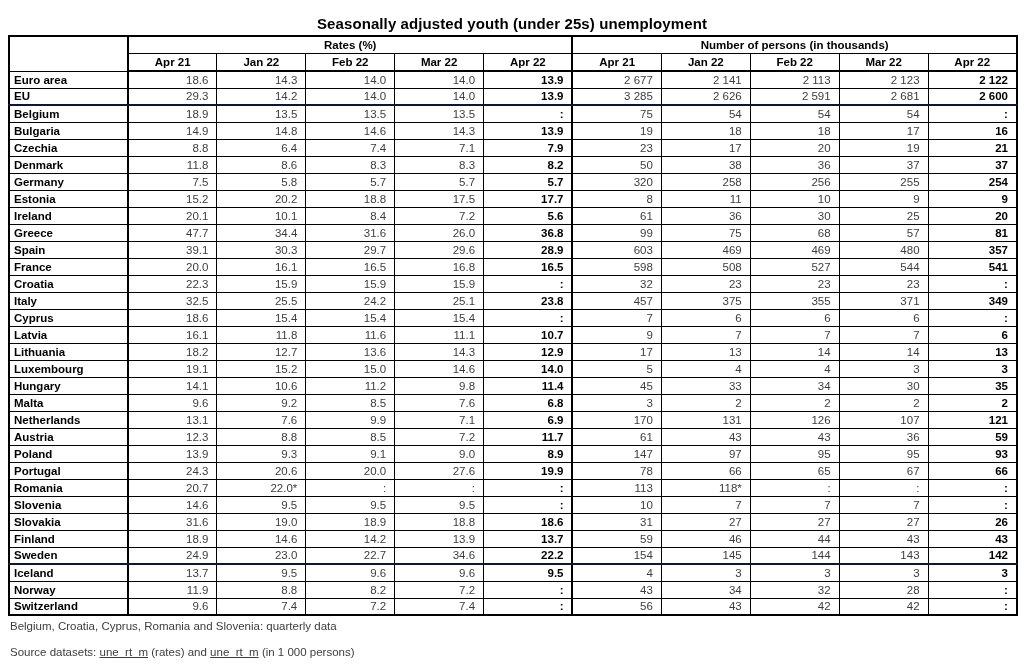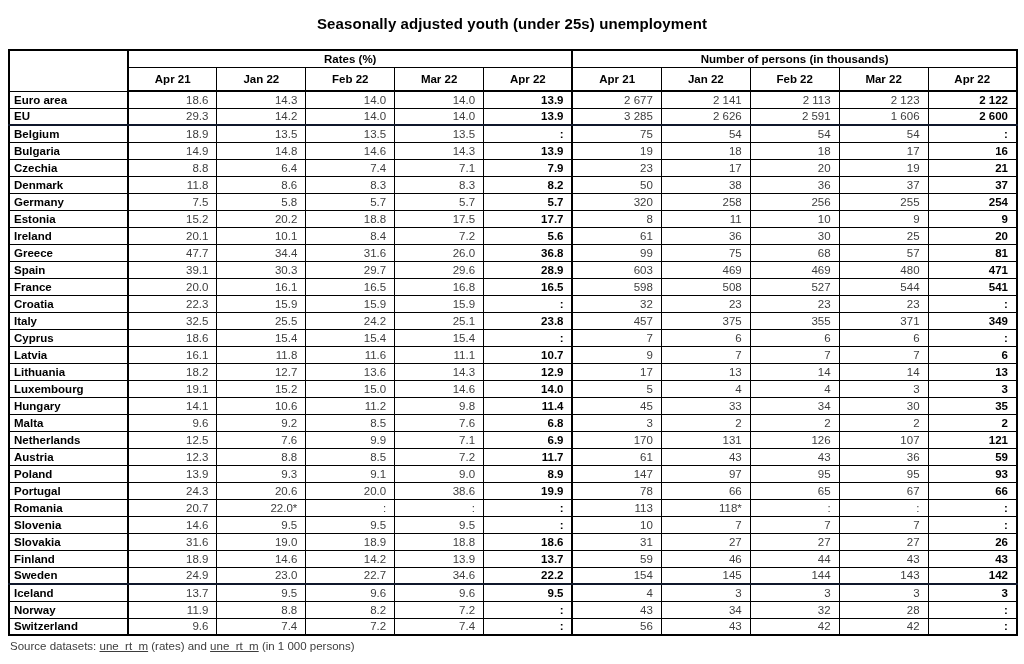--- a/index.html
+++ b/index.html
@@ -13,21 +13,21 @@
   .page-title {
     text-align: center;
     font-weight: bold;
     font-size: 15px;
     padding-top: 15px;
     letter-spacing: 0.1px;
   }
   table.stats {
     border-collapse: collapse;
     table-layout: fixed;
-    margin: 17px 8px 0 8px;
+    margin: 3px 8px 0 8px;
     width: 1008px;
     border: 2px solid #000;
   }
   col.c-label { width: 119px; }
   col.c-data  { width: 88.9px; }
   th, td {
     border: 1px solid #000;
     font-size: 11.5px;
     overflow: hidden;
     white-space: nowrap;
@@ -38,21 +38,21 @@
     height: 17px;
     border-bottom: 1px solid #000;
   }
   th.corner {
     border-right: 2px solid #000;
     background: #fff;
   }
   th.col-h {
     font-weight: bold;
     text-align: center;
-    height: 24px;
+    height: 18px;
     border-bottom: 2px solid #000;
   }
   td.row-label {
     font-weight: bold;
     text-align: left;
     padding: 1px 2px 1px 4px;
     border-right: 2px solid #000;
     height: 17px;
   }
   td.num {
@@ -66,21 +66,21 @@
   .sec-start { border-left: 2px solid #000; }
   tr.group-end td { border-bottom: 2px solid #0f172a; }
   .footnotes {
     margin: 4px 0 0 10px;
     font-size: 11.5px;
     color: #3d3d3d;
   }
   .fn-line1 { display: flex; }
   .fn-na { width: 160px; }
   .fn-line2 { margin-top: 1px; }
-  .fn-source { margin-top: 2px; }
+  .fn-source { margin-top: 14px; }
   .ds-link {
     color: #3d3d3d;
     text-decoration: underline;
     cursor: pointer;
   }
 </style>
 </head>
 <body>
 
 <div class="page-title">Seasonally adjusted youth (under 25s) unemployment</div>
@@ -135,21 +135,21 @@
       <tr class="group-end">
         <td class="row-label">EU</td>
         <td class="num sec-start">29.3</td>
         <td class="num">14.2</td>
         <td class="num">14.0</td>
         <td class="num">14.0</td>
         <td class="num last-col">13.9</td>
         <td class="num sec-start">3 285</td>
         <td class="num">2 626</td>
         <td class="num">2 591</td>
-        <td class="num">1 606</td>
+        <td class="num">2 681</td>
         <td class="num last-col">2 600</td>
       </tr>
       <tr>
         <td class="row-label">Belgium</td>
         <td class="num sec-start">18.9</td>
         <td class="num">13.5</td>
         <td class="num">13.5</td>
         <td class="num">13.5</td>
         <td class="num last-col">:</td>
         <td class="num sec-start">75</td>
@@ -253,21 +253,21 @@
         <td class="row-label">Spain</td>
         <td class="num sec-start">39.1</td>
         <td class="num">30.3</td>
         <td class="num">29.7</td>
         <td class="num">29.6</td>
         <td class="num last-col">28.9</td>
         <td class="num sec-start">603</td>
         <td class="num">469</td>
         <td class="num">469</td>
         <td class="num">480</td>
-        <td class="num last-col">471</td>
+        <td class="num last-col">357</td>
       </tr>
       <tr>
         <td class="row-label">France</td>
         <td class="num sec-start">20.0</td>
         <td class="num">16.1</td>
         <td class="num">16.5</td>
         <td class="num">16.8</td>
         <td class="num last-col">16.5</td>
         <td class="num sec-start">598</td>
         <td class="num">508</td>
@@ -374,21 +374,21 @@
         <td class="num">7.6</td>
         <td class="num last-col">6.8</td>
         <td class="num sec-start">3</td>
         <td class="num">2</td>
         <td class="num">2</td>
         <td class="num">2</td>
         <td class="num last-col">2</td>
       </tr>
       <tr>
         <td class="row-label">Netherlands</td>
-        <td class="num sec-start">12.5</td>
+        <td class="num sec-start">13.1</td>
         <td class="num">7.6</td>
         <td class="num">9.9</td>
         <td class="num">7.1</td>
         <td class="num last-col">6.9</td>
         <td class="num sec-start">170</td>
         <td class="num">131</td>
         <td class="num">126</td>
         <td class="num">107</td>
         <td class="num last-col">121</td>
       </tr>
@@ -416,21 +416,21 @@
         <td class="num">97</td>
         <td class="num">95</td>
         <td class="num">95</td>
         <td class="num last-col">93</td>
       </tr>
       <tr>
         <td class="row-label">Portugal</td>
         <td class="num sec-start">24.3</td>
         <td class="num">20.6</td>
         <td class="num">20.0</td>
-        <td class="num">38.6</td>
+        <td class="num">27.6</td>
         <td class="num last-col">19.9</td>
         <td class="num sec-start">78</td>
         <td class="num">66</td>
         <td class="num">65</td>
         <td class="num">67</td>
         <td class="num last-col">66</td>
       </tr>
       <tr>
         <td class="row-label">Romania</td>
         <td class="num sec-start">20.7</td>
@@ -532,16 +532,17 @@
         <td class="num sec-start">56</td>
         <td class="num">43</td>
         <td class="num">42</td>
         <td class="num">42</td>
         <td class="num last-col">:</td>
       </tr>
     </tbody>
 </table>
 
 <div class="footnotes">
+  <div class="fn-line2">Belgium, Croatia, Cyprus, Romania and Slovenia: quarterly data</div>
   <div class="fn-source">
     <span>Source datasets: </span><span class="ds-link">une_rt_m</span><span> (rates) and </span><span class="ds-link">une_rt_m</span><span>  (in 1 000 persons)</span>
   </div>
 </div>
 
 </body></html>

